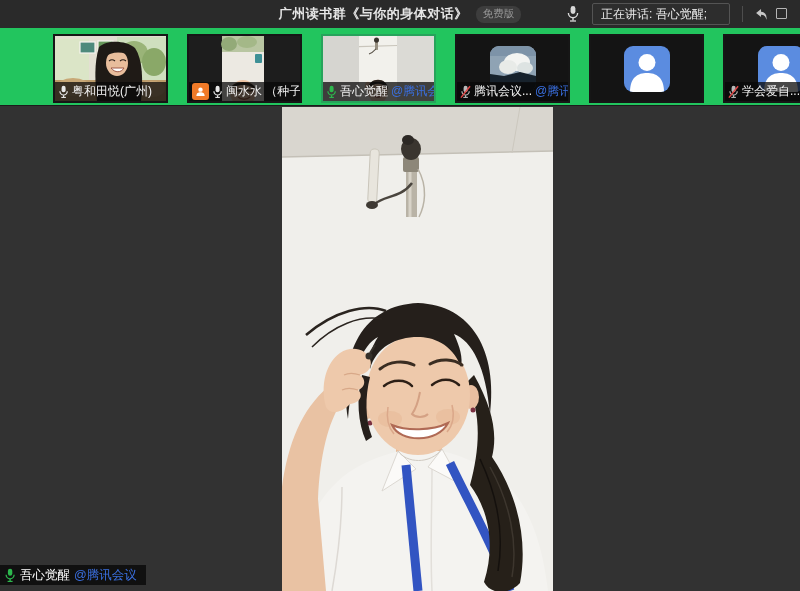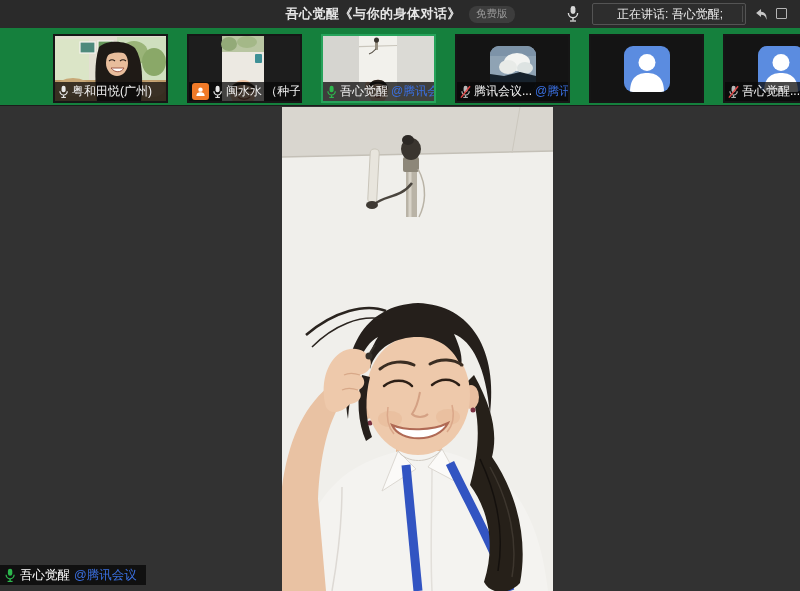--- a/index.html
+++ b/index.html
@@ -6,27 +6,27 @@
     font-family:"Liberation Sans","DejaVu Sans",sans-serif;-webkit-font-smoothing:antialiased;}
   .window{position:relative;width:800px;height:591px;background:#323232;}
 
   
   .titlebar{position:relative;height:28px;background:#2a2a2a;display:flex;align-items:center;justify-content:center;}
   .title-group{display:flex;align-items:center;gap:8px;}
   .win-title{color:#e6e6e6;font-size:13px;font-weight:bold;letter-spacing:.5px;}
   .free-badge{background:#3d3d3d;color:#979797;font-size:10.5px;padding:1.5px 7px;border-radius:8px;}
   .topbar-mic{position:absolute;left:566px;top:5px;width:14px;height:18px;}
   .speaking-box{position:absolute;left:592px;top:3px;width:128px;height:20px;border:1px solid #545454;
-    border-radius:2px;background:#2d2d2d;color:#ececec;font-size:12px;display:flex;align-items:center;padding-left:24px;white-space:nowrap;overflow:hidden;}
+    border-radius:2px;background:#2d2d2d;color:#ececec;font-size:12px;display:flex;align-items:center;padding-left:8px;white-space:nowrap;overflow:hidden;}
   .tb-divider{position:absolute;left:742px;top:6px;width:1px;height:16px;background:#4d4d4d;}
   .btn-back{position:absolute;left:752px;top:7px;width:18px;height:14px;display:flex;align-items:center;justify-content:center;cursor:pointer;}
   .btn-restore{position:absolute;left:776px;top:8px;width:11px;height:11px;border:1.5px solid #b5b5b5;border-radius:1px;box-sizing:border-box;cursor:pointer;}
 
   
-  .strip{position:relative;height:78px;background:#15803d;border-bottom:1px solid #1c1c1c;box-sizing:border-box;
+  .strip{position:relative;height:78px;background:#22c55e;border-bottom:1px solid #1c1c1c;box-sizing:border-box;
     display:flex;align-items:flex-start;padding:6px 0 0 53px;gap:19px;}
   .thumb{position:relative;width:115px;height:69px;box-sizing:border-box;border:2px solid #161616;background:#141414;overflow:hidden;flex:none;cursor:pointer;}
   .thumb.selected{border-color:#27a35b;}
   .thumb-media{position:absolute;left:0;top:0;width:100%;height:100%;}
   .avatar-wrap{position:absolute;left:0;top:0;right:0;bottom:0;display:flex;align-items:center;justify-content:center;background:#141414;}
   .thumb-label{position:absolute;left:0;right:0;bottom:0;height:19px;background:rgba(8,8,8,.74);
     display:flex;align-items:center;gap:3px;padding:0 3px;color:#f2f2f2;font-size:12px;white-space:nowrap;overflow:hidden;}
   .app-badge{width:17px;height:17px;border-radius:3px;background:#f07a28;flex:none;display:flex;align-items:center;justify-content:center;}
   .pname{flex:none;}
   .plat{flex:none;}
@@ -41,21 +41,21 @@
   .speaker-label{position:absolute;left:0;bottom:6px;height:20px;background:rgba(8,8,8,.82);
     display:flex;align-items:center;gap:4px;padding:0 9px 0 4px;color:#fff;font-size:12.5px;white-space:nowrap;}
 </style>
 </head>
 <body>
 
 <div class="window">
 
   <div class="titlebar">
     <div class="title-group">
-      <span class="win-title">吾心觉醒《与你的身体对话》</span>
+      <span class="win-title">广州读书群《与你的身体对话》</span>
       <span class="free-badge">免费版</span>
     </div>
     <svg class="topbar-mic" viewBox="0 0 14 18">
       <rect x="4.6" y="1" width="4.8" height="8" rx="2.4" fill="#d9d9d9"></rect>
       <path d="M2.4 8 a4.6 4.6 0 0 0 9.2 0" fill="none" stroke="#d9d9d9" stroke-width="1.4"></path>
       <line x1="7" y1="13" x2="7" y2="15.6" stroke="#d9d9d9" stroke-width="1.4"></line>
       <line x1="4" y1="16" x2="10" y2="16" stroke="#d9d9d9" stroke-width="1.3"></line>
     </svg>
     <div class="speaking-box">正在讲话: 吾心觉醒;</div>
     <div class="tb-divider"></div>
@@ -223,21 +223,21 @@
         </svg>
       </div>
       <div class="thumb-label">
         <svg class="mic" width="11" height="14" viewBox="0 0 12 15" style="color:#b8b8b8">
           <rect x="3.9" y="0.8" width="4.4" height="7" rx="2.2" fill="currentColor"></rect>
           <path d="M2.1 6.8 a4 4 0 0 0 8 0" fill="none" stroke="currentColor" stroke-width="1.3"></path>
           <line x1="6.1" y1="11" x2="6.1" y2="13" stroke="currentColor" stroke-width="1.3"></line>
           <line x1="3.6" y1="13.4" x2="8.6" y2="13.4" stroke="currentColor" stroke-width="1.2"></line>
           <line x1="1" y1="13.6" x2="11" y2="1.2" stroke="#e04848" stroke-width="1.6"></line>
         </svg>
-        <span class="pname">吾心觉醒...</span>
+        <span class="pname">学会爱自...</span>
         <span class="plat plat-wechat">@微信</span>
       </div>
     </div>
   </div>
 
   <div class="stage">
     <div class="main-video">
       <svg viewBox="0 0 271 484">
         <rect width="271" height="484" fill="#f0efeb"></rect>
 

